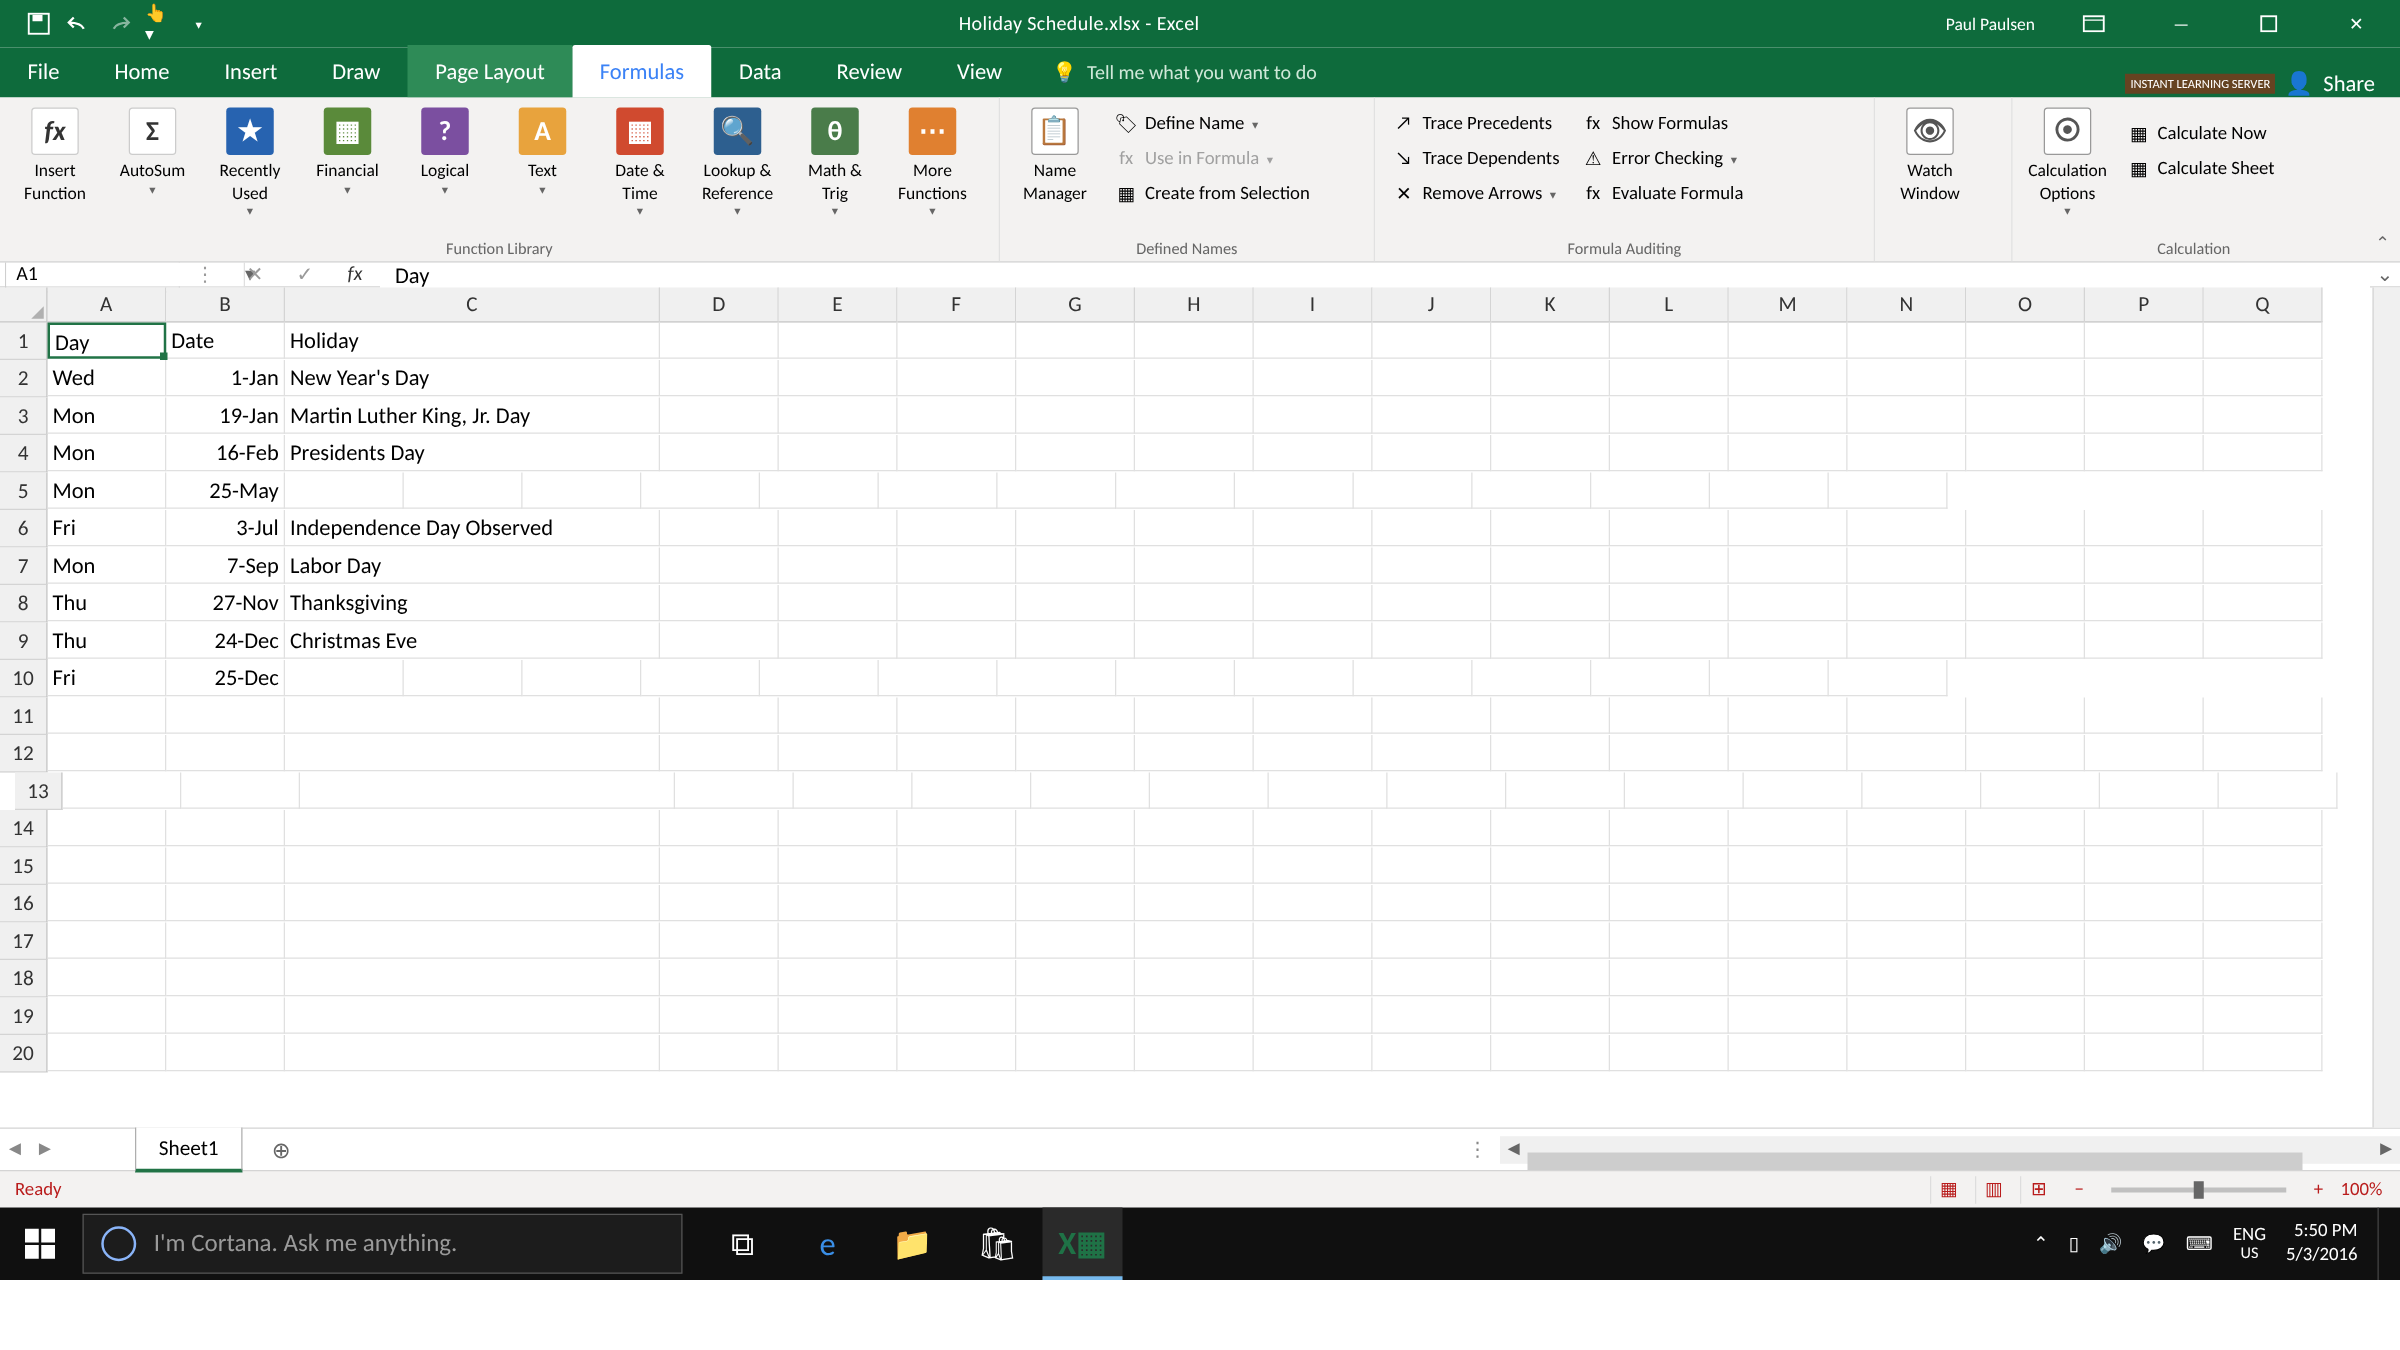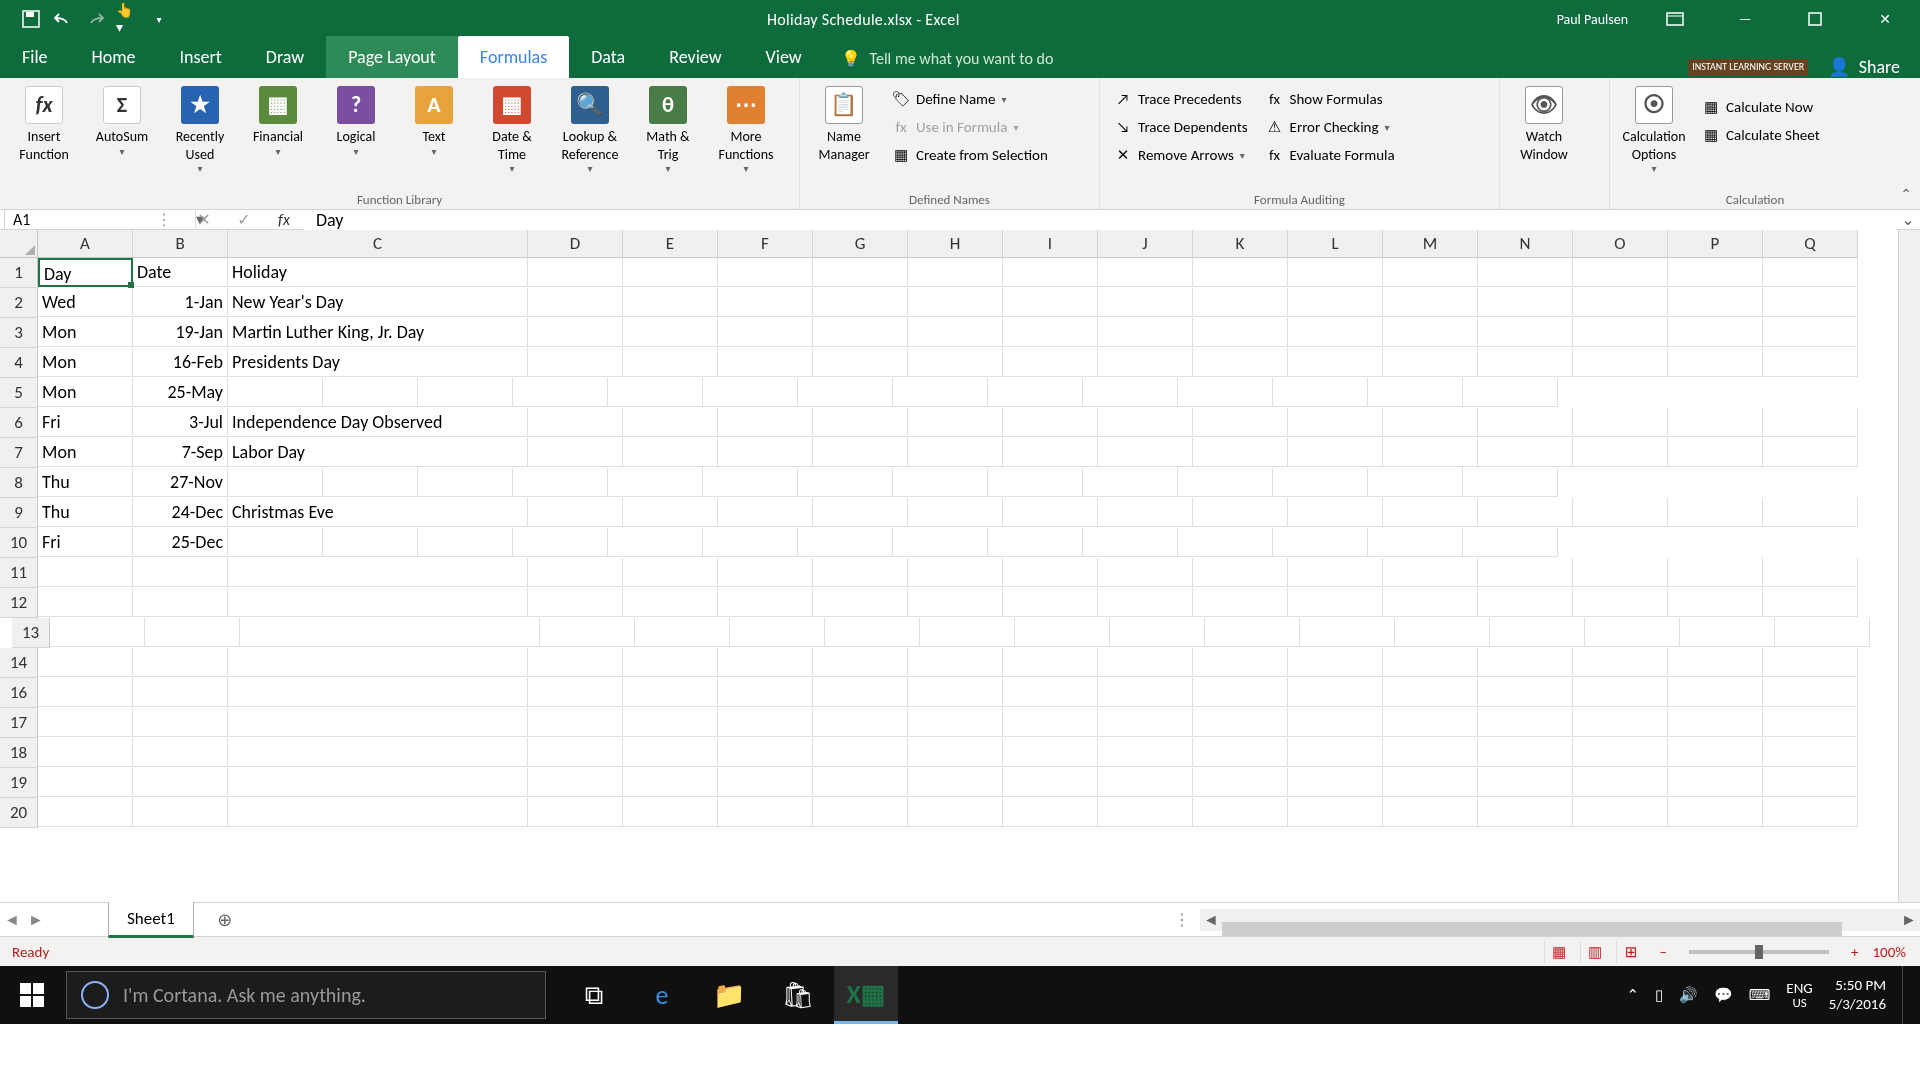--- a/index.html
+++ b/index.html
@@ -13,21 +13,21 @@
 .title-right { display:flex; align-items:center; gap:24px; padding-right:12px; }
 .win-btn { width:46px; height:38px; display:flex; align-items:center; justify-content:center; font-size:14px; }
 
 
 .tabrow { height:40px; background:#0e6b3c; display:flex; align-items:flex-end; color:#fff; }
 .tab { padding:10px 22px; font-size:18px; cursor:pointer; }
 .tab.hover { background:#2e8b57; }
 .tab.active { background:#fff; color:#3b82f6; border-radius:2px 2px 0 0; }
 .tell-me { display:flex; align-items:center; gap:8px; padding:10px 18px; font-size:16px; color:#cfe8d8; }
 .share { margin-left:auto; display:flex; align-items:center; gap:8px; padding:0 20px; font-size:18px; color:#fff; }
-.badge { background:#654321; padding:3px 4px; font-size:10px; line-height:1; text-align:center; margin-right:12px; }
+.badge { background:#654321; padding:3px 4px; font-size:10px; line-height:1; text-align:center; margin-right:0; }
 
 
 .ribbon { height:132px; background:#f3f2f1; border-bottom:1px solid #d4d4d4; display:flex; position:relative; }
 .group { display:flex; flex-direction:column; padding:6px 8px 2px 8px; border-right:1px solid #e1e1e1; }
 .group-body { display:flex; gap:6px; flex:1; align-items:flex-start; }
 .group-label { text-align:center; font-size:13px; color:#666; padding-top:4px; }
 .bigbtn { display:flex; flex-direction:column; align-items:center; justify-content:flex-start; width:72px; padding-top:2px; font-size:14px; text-align:center; line-height:1.25; cursor:pointer; }
 .bigbtn .ico { width:38px; height:38px; margin-bottom:4px; display:flex; align-items:center; justify-content:center; border-radius:3px; font-size:22px; font-weight:bold; color:#fff; }
 .bigbtn .arrow { font-size:10px; color:#666; }
 .smallcol { display:flex; flex-direction:column; gap:6px; padding-top:4px; }
@@ -496,20 +496,21 @@
           <div class="cell colM"></div>
           <div class="cell colN"></div>
           <div class="cell colO"></div>
           <div class="cell colP"></div>
           <div class="cell colQ"></div>
         </div>
         <div style="display: flex;">
           <div class="rowh">8</div>
           <div class="cell colA">Thu</div>
           <div class="cell colB right">27-Nov</div>
+          <div class="cell colC">Thanksgiving</div>
           <div class="cell colD"></div>
           <div class="cell colE"></div>
           <div class="cell colF"></div>
           <div class="cell colG"></div>
           <div class="cell colH"></div>
           <div class="cell colI"></div>
           <div class="cell colJ"></div>
           <div class="cell colK"></div>
           <div class="cell colL"></div>
           <div class="cell colM"></div>
@@ -612,20 +613,40 @@
           <div class="cell colK"></div>
           <div class="cell colL"></div>
           <div class="cell colM"></div>
           <div class="cell colN"></div>
           <div class="cell colO"></div>
           <div class="cell colP"></div>
           <div class="cell colQ"></div>
         </div>
         <div style="display: flex;">
           <div class="rowh">14</div>
+          <div class="cell colA"></div>
+          <div class="cell colB"></div>
+          <div class="cell colC"></div>
+          <div class="cell colD"></div>
+          <div class="cell colE"></div>
+          <div class="cell colF"></div>
+          <div class="cell colG"></div>
+          <div class="cell colH"></div>
+          <div class="cell colI"></div>
+          <div class="cell colJ"></div>
+          <div class="cell colK"></div>
+          <div class="cell colL"></div>
+          <div class="cell colM"></div>
+          <div class="cell colN"></div>
+          <div class="cell colO"></div>
+          <div class="cell colP"></div>
+          <div class="cell colQ"></div>
+        </div>
+        <div style="display: flex;">
+          <div class="rowh">15</div>
           <div class="cell colA"></div>
           <div class="cell colB"></div>
           <div class="cell colC"></div>
           <div class="cell colD"></div>
           <div class="cell colE"></div>
           <div class="cell colF"></div>
           <div class="cell colG"></div>
           <div class="cell colH"></div>
           <div class="cell colI"></div>
           <div class="cell colJ"></div>

